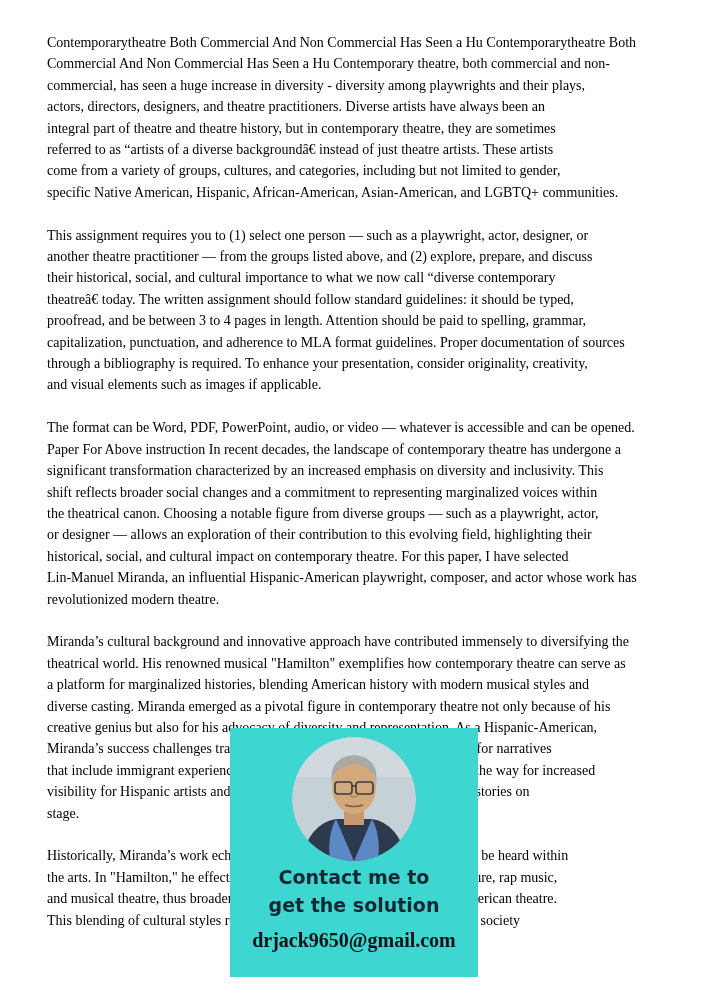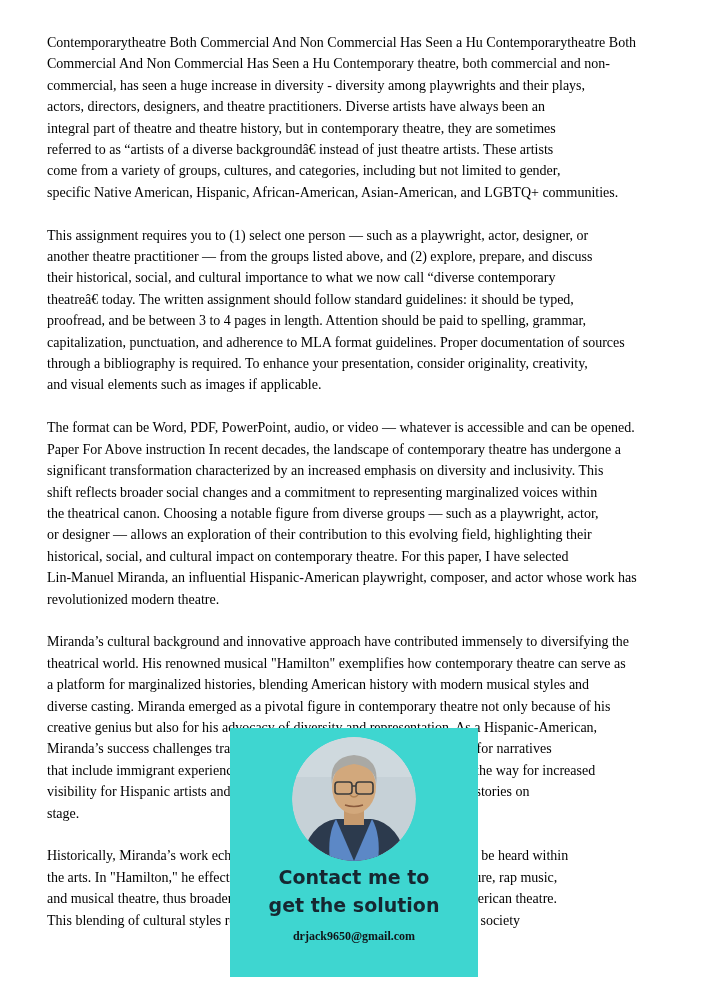--- a/index.html
+++ b/index.html
@@ -44,21 +44,21 @@
     font-family: "DejaVu Sans", sans-serif;
     font-weight: bold;
     font-size: 19px;
     line-height: 28px;
     color: #162731;
   }
   .contact-block { margin-top: 2px; }
   .email {
     font-family: "Liberation Serif", serif;
     font-weight: bold;
-    font-size: 12px;
+    font-size: 20px;
     color: #101418;
     margin-top: 10px;
   }
 </style>
 </head>
 <body>
 
 <div class="doc">
   <div class="para">Contemporarytheatre Both Commercial And Non Commercial Has Seen a Hu Contemporarytheatre Both
 Commercial And Non Commercial Has Seen a Hu Contemporary theatre, both commercial and non-

